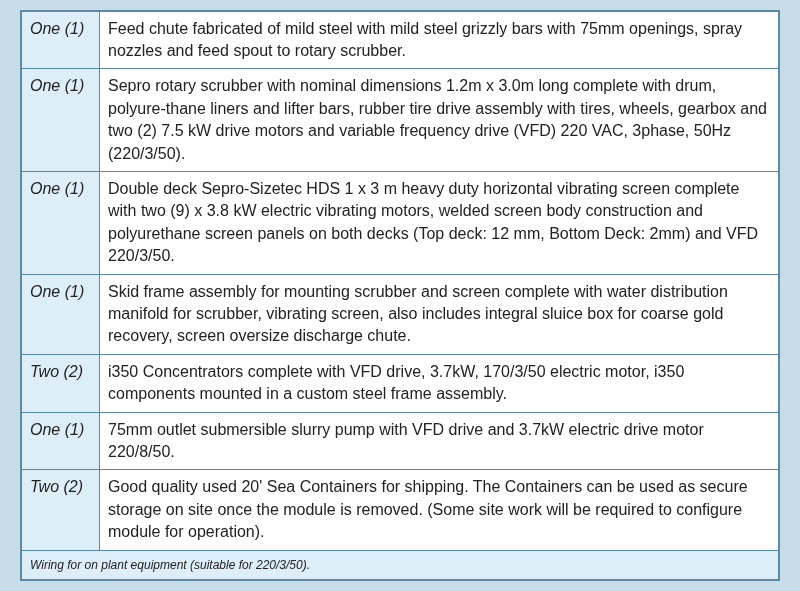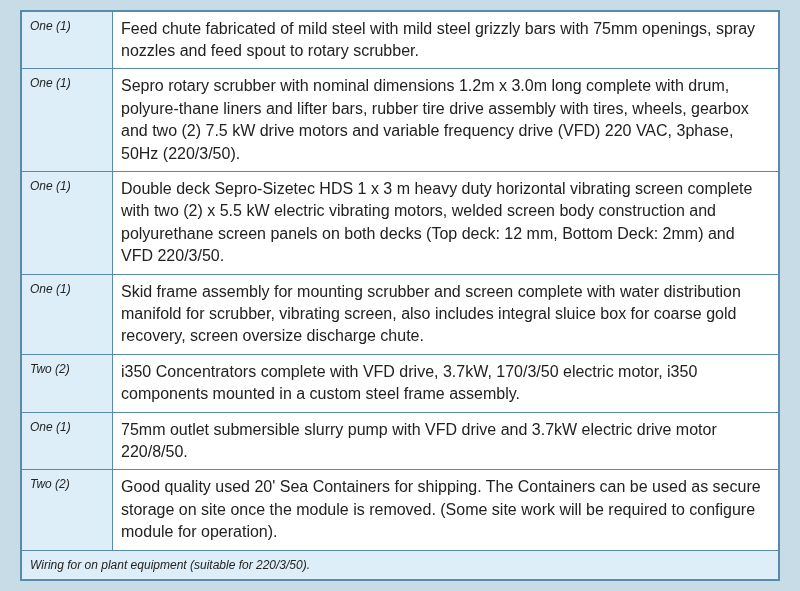--- a/index.html
+++ b/index.html
@@ -32,25 +32,25 @@
 
     td {
       border: 1px solid #5a8aaa;
       padding: 6px 8px;
       vertical-align: top;
       line-height: 1.4;
       color: #222;
     }
 
     .qty-cell {
-      width: 91px;
+      width: 78px;
       font-style: italic;
       white-space: nowrap;
       background: #ddeef8;
-      font-size: 12px;
+      font-size: 16px;
     }
 
     .desc-cell {
       background: #ffffff;
       font-size: 16px;
     }
 
     .full-row td {
       background: #ddeef8;
       font-style: italic;
@@ -68,21 +68,21 @@
     <tr>
           <td class="qty-cell">One (1)</td>
           <td class="desc-cell">Feed chute fabricated of mild steel with mild steel grizzly bars with 75mm openings, spray nozzles and feed spout to rotary scrubber.</td>
         </tr>
         <tr>
           <td class="qty-cell">One (1)</td>
           <td class="desc-cell">Sepro rotary scrubber with nominal dimensions 1.2m x 3.0m long complete with drum, polyure-thane liners and lifter bars, rubber tire drive assembly with tires, wheels, gearbox and two (2) 7.5 kW drive motors and variable frequency drive (VFD) 220 VAC, 3phase, 50Hz (220/3/50).</td>
         </tr>
         <tr>
           <td class="qty-cell">One (1)</td>
-          <td class="desc-cell">Double deck Sepro-Sizetec HDS 1 x 3 m heavy duty horizontal vibrating screen complete with two (2) x 5.5 kW electric vibrating motors, welded screen body construction and polyurethane screen panels on both decks (Top deck: 12 mm, Bottom Deck: 2mm) and VFD 220/3/50.</td>
+          <td class="desc-cell">Double deck Sepro-Sizetec HDS 1 x 3 m heavy duty horizontal vibrating screen complete with two (9) x 3.8 kW electric vibrating motors, welded screen body construction and polyurethane screen panels on both decks (Top deck: 12 mm, Bottom Deck: 2mm) and VFD 220/3/50.</td>
         </tr>
         <tr>
           <td class="qty-cell">One (1)</td>
           <td class="desc-cell">Skid frame assembly for mounting scrubber and screen complete with water distribution manifold for scrubber, vibrating screen, also includes integral sluice box for coarse gold recovery, screen oversize discharge chute.</td>
         </tr>
         <tr>
           <td class="qty-cell">Two (2)</td>
           <td class="desc-cell">i350 Concentrators complete with VFD drive, 3.7kW, 170/3/50 electric motor, i350 components mounted in a custom steel frame assembly.</td>
         </tr>
         <tr>

